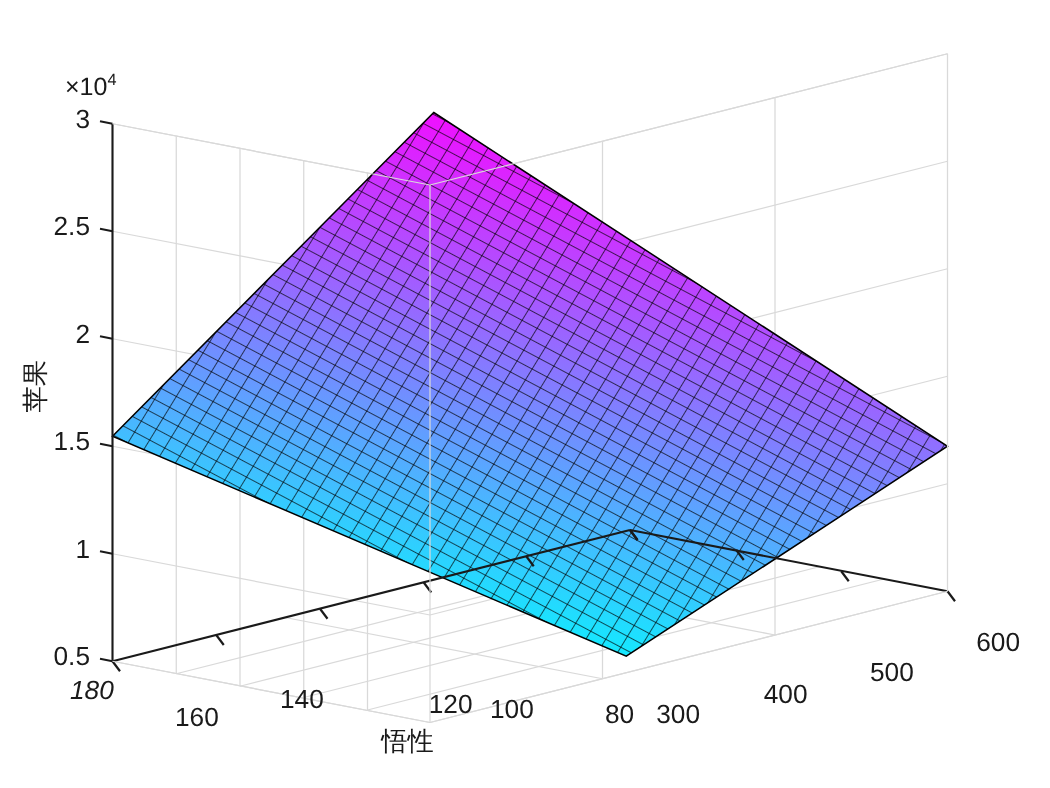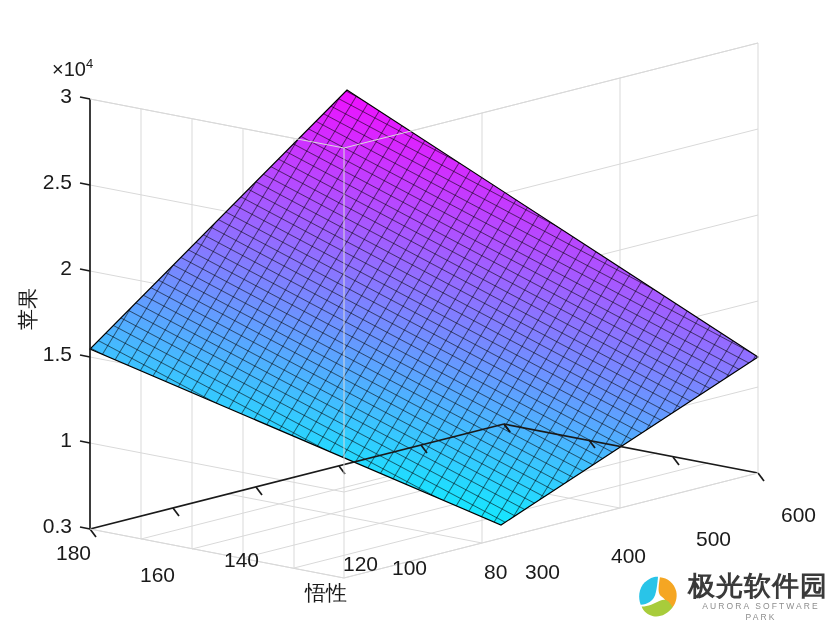--- a/index.html
+++ b/index.html
@@ -156,45 +156,34 @@
 
     <div class="expo" style="left:52px;top:57px;">
       <span>×</span><span>10</span><sup>4</sup>
     </div>
 
     <div class="tick ztick" style="left:20px;top:85px;width:52px;">3</div>
     <div class="tick ztick" style="left:20px;top:171px;width:52px;">2.5</div>
     <div class="tick ztick" style="left:20px;top:257px;width:52px;">2</div>
     <div class="tick ztick" style="left:20px;top:343px;width:52px;">1.5</div>
     <div class="tick ztick" style="left:20px;top:429px;width:52px;">1</div>
-    <div class="tick ztick" style="left:20px;top:515px;width:52px;">0.3</div>
+    <div class="tick ztick" style="left:20px;top:515px;width:52px;">0.5</div>
 
-    <div class="tick" style="left:56px;top:542px;">180</div>
+    <div class="tick" style="left:56px;top:542px;font-style:italic;">180</div>
     <div class="tick" style="left:140px;top:545px;margin-top:19px;">160</div>
     <div class="tick" style="left:224px;top:549px;">140</div>
     <div class="tick" style="left:308px;top:553px;margin-left:35px;">120</div>
     <div class="tick" style="left:392px;top:557px;">100</div>
     <div class="tick" style="left:484px;top:561px;">80</div>
 
     <div class="tick" style="left:525px;top:561px;">300</div>
     <div class="tick" style="left:611px;top:545px;">400</div>
     <div class="tick" style="left:696px;top:528px;">500</div>
     <div class="tick" style="left:781px;top:504px;">600</div>
 
     <div class="axlabel" id="zlabel" style="left:18px;top:330px;">苹果</div>
 
     <div class="axlabel" style="left:305px;top:583px;">悟性</div>
 
   </div>
 
-  <div id="watermark">
-    <svg id="wm-logo" viewBox="0 0 100 100">
-      <path d="M50 8 C50 8 48 34 44 46 C40 58 28 66 14 66 C8 52 10 32 22 20 C32 10 44 7 50 8 Z" fill="#29c4e8"></path>
-      <path d="M54 9 C70 10 84 22 88 38 C91 52 86 66 78 74 C70 62 64 54 56 48 C50 43 50 32 54 9 Z" fill="#f5a623"></path>
-      <path d="M16 70 C30 70 42 64 54 58 C66 52 74 58 80 72 C70 86 54 93 40 90 C28 87 19 80 16 70 Z" fill="#a8cc3b"></path>
-    </svg>
-    <div id="wm-text">
-      <div id="wm-cn">极光软件园</div>
-      <div id="wm-en">AURORA SOFTWARE PARK</div>
-    </div>
-  </div>
 
 </div>
 
 </body></html>

